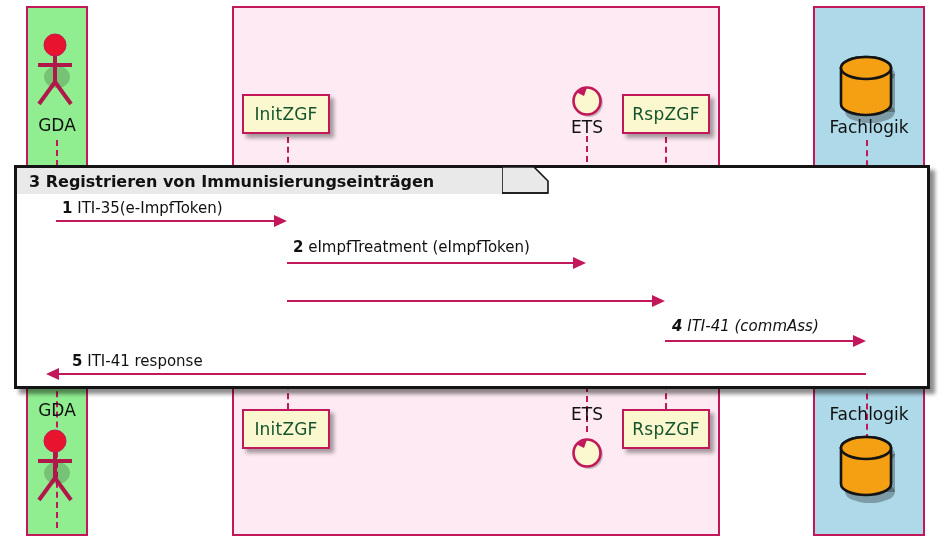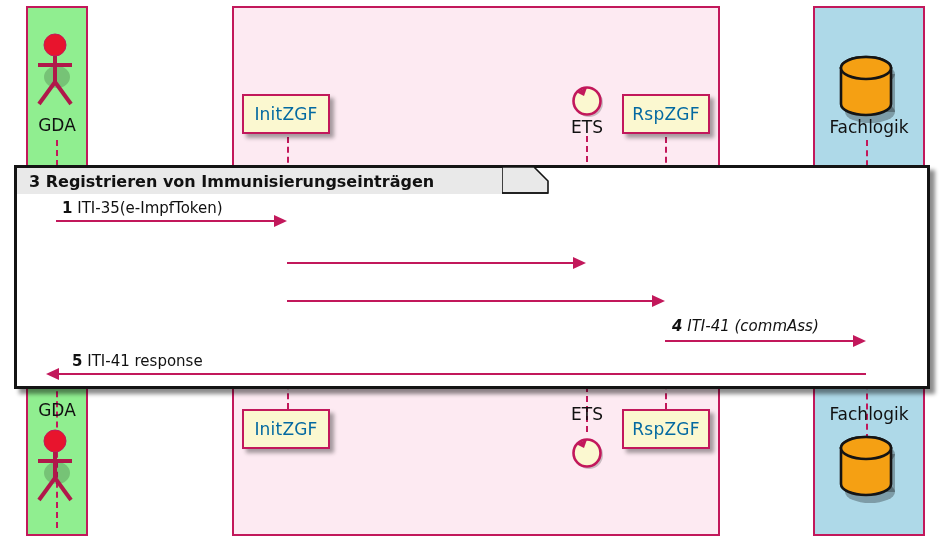--- a/index.html
+++ b/index.html
@@ -34,21 +34,21 @@
     width: 0;
     border-left: 2px dashed #c2185b;
   }
 
   
   .pbox {
     position: absolute;
     box-sizing: border-box;
     background: #fbf8d0;
     border: 2.5px solid #c2185b;
-    color: #0369a1;
+    color: #14532d;
     font-size: 17px;
     font-weight: 400;
     display: flex;
     align-items: center;
     justify-content: center;
     box-shadow: 4px 4px 4px rgba(0,0,0,0.35);
     letter-spacing: 0.2px;
   }
 
   
@@ -201,20 +201,24 @@
     </svg>
   </div>
 
   <div class="msg-label" style="left:62px; top:199px;">
     <b>1</b>
     <span>ITI-35(e-ImpfToken)</span>
   </div>
   <div class="msg-line" style="left:56px; top:220px; width:220px;"></div>
   <div class="arrowhead right" style="left:274px; top:215px;"></div>
 
+  <div class="msg-label" style="left:293px; top:238px;">
+    <b>2</b>
+    <span>eImpfTreatment (eImpfToken)</span>
+  </div>
   <div class="msg-line" style="left:287px; top:262px; width:288px;"></div>
   <div class="arrowhead right" style="left:573px; top:257px;"></div>
 
   <div class="msg-line" style="left:287px; top:300px; width:367px;"></div>
   <div class="arrowhead right" style="left:652px; top:295px;"></div>
 
   <div class="msg-label" style="left:672px; top:317px;font-style:italic;">
     <b>4</b>
     <span>ITI-41 (commAss)</span>
   </div>

